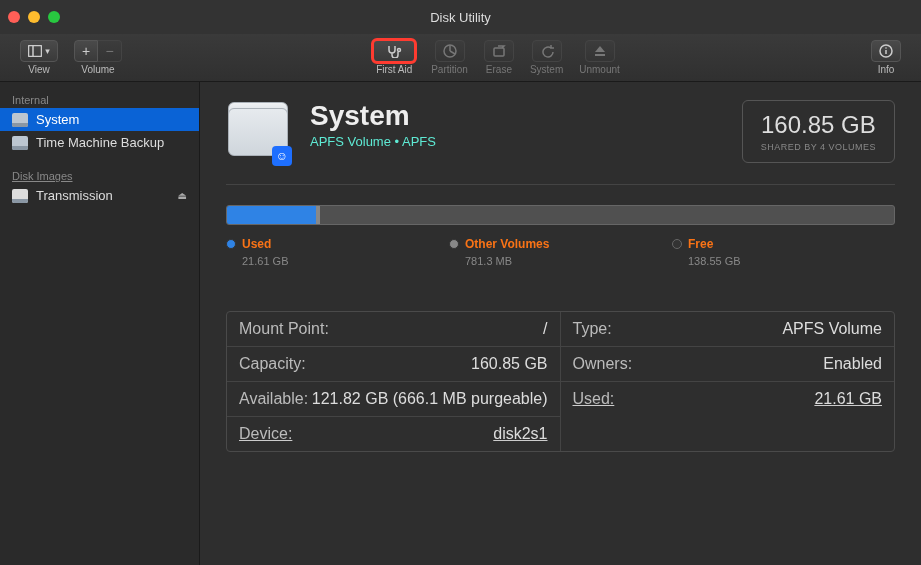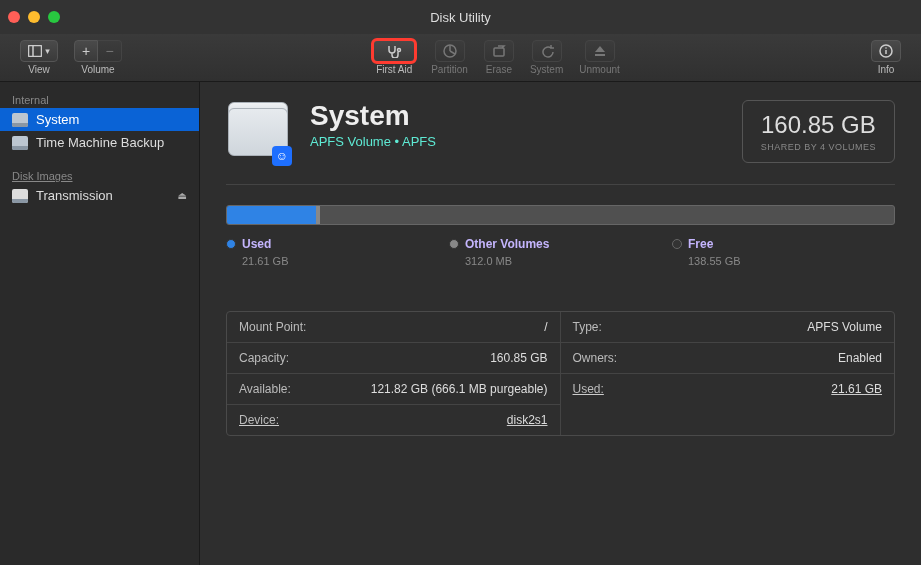--- a/index.html
+++ b/index.html
@@ -42,28 +42,28 @@
   .size-box { margin-left: auto; border: 1px solid #555; border-radius: 6px; padding: 10px 18px; text-align: center; }
   .size-main { font-size: 24px; color: #ddd; }
   .size-sub { font-size: 9px; color: #888; letter-spacing: 0.5px; margin-top: 3px; }
   .divider { height: 1px; background: #444; margin: 20px 0; }
   .usage-bar { width: 100%; height: 20px; background: #505050; border: 1px solid #666; border-radius: 3px; overflow: hidden; display: flex; }
   .usage-bar .seg-used { background: #2f83e5; }
   .usage-bar .seg-other { background: #888; }
   .usage-bar .seg-free { background: transparent; }
   .legend-row { display: flex; margin-top: 12px; }
   .legend-item { flex: 1; }
-  .legend-top { display: flex; align-items: center; gap: 6px; font-size: 12px; font-weight: 600; color: #c4b5fd; }
+  .legend-top { display: flex; align-items: center; gap: 6px; font-size: 12px; font-weight: 600; color: #f97316; }
   .swatch { width: 10px; height: 10px; border-radius: 50%; border: 1px solid #333; }
   .swatch.used { background: #2f83e5; }
   .swatch.other { background: #888; }
   .swatch.free { background: #333; border-color: #666; }
   .legend-sub { font-size: 11px; color: #888; margin-top: 4px; margin-left: 16px; }
   .detail-table { margin-top: 44px; border: 1px solid #4a4a4a; border-radius: 4px; display: grid; grid-template-columns: 1fr 1fr; }
-  .detail-cell { display: flex; justify-content: space-between; padding: 8px 12px; font-size: 12px; border-bottom: 1px solid #444; border-right: 1px solid #444; }
+  .detail-cell { display: flex; justify-content: space-between; padding: 8px 12px; font-size: 16px; border-bottom: 1px solid #444; border-right: 1px solid #444; }
   .detail-cell:nth-child(2n) { border-right: none; }
   .detail-cell.last-row { border-bottom: none; text-decoration: underline; }
   .detail-cell .k { color: #bbb; }
   .detail-cell .v { color: #ddd; text-align: right; }
   svg { stroke: currentColor; fill: none; stroke-width: 1.5; }
 </style>
 </head>
 <body>
 
 <div class="window">
@@ -214,21 +214,21 @@
               <span class="swatch used"></span>
               <span>Used</span>
             </div>
           <div class="legend-sub">21.61 GB</div>
         </div>
         <div class="legend-item">
           <div class="legend-top">
               <span class="swatch other"></span>
               <span>Other Volumes</span>
             </div>
-          <div class="legend-sub">312.0 MB</div>
+          <div class="legend-sub">781.3 MB</div>
         </div>
         <div class="legend-item">
           <div class="legend-top">
               <span class="swatch free"></span>
               <span>Free</span>
             </div>
           <div class="legend-sub">138.55 GB</div>
         </div>
       </div>
 

